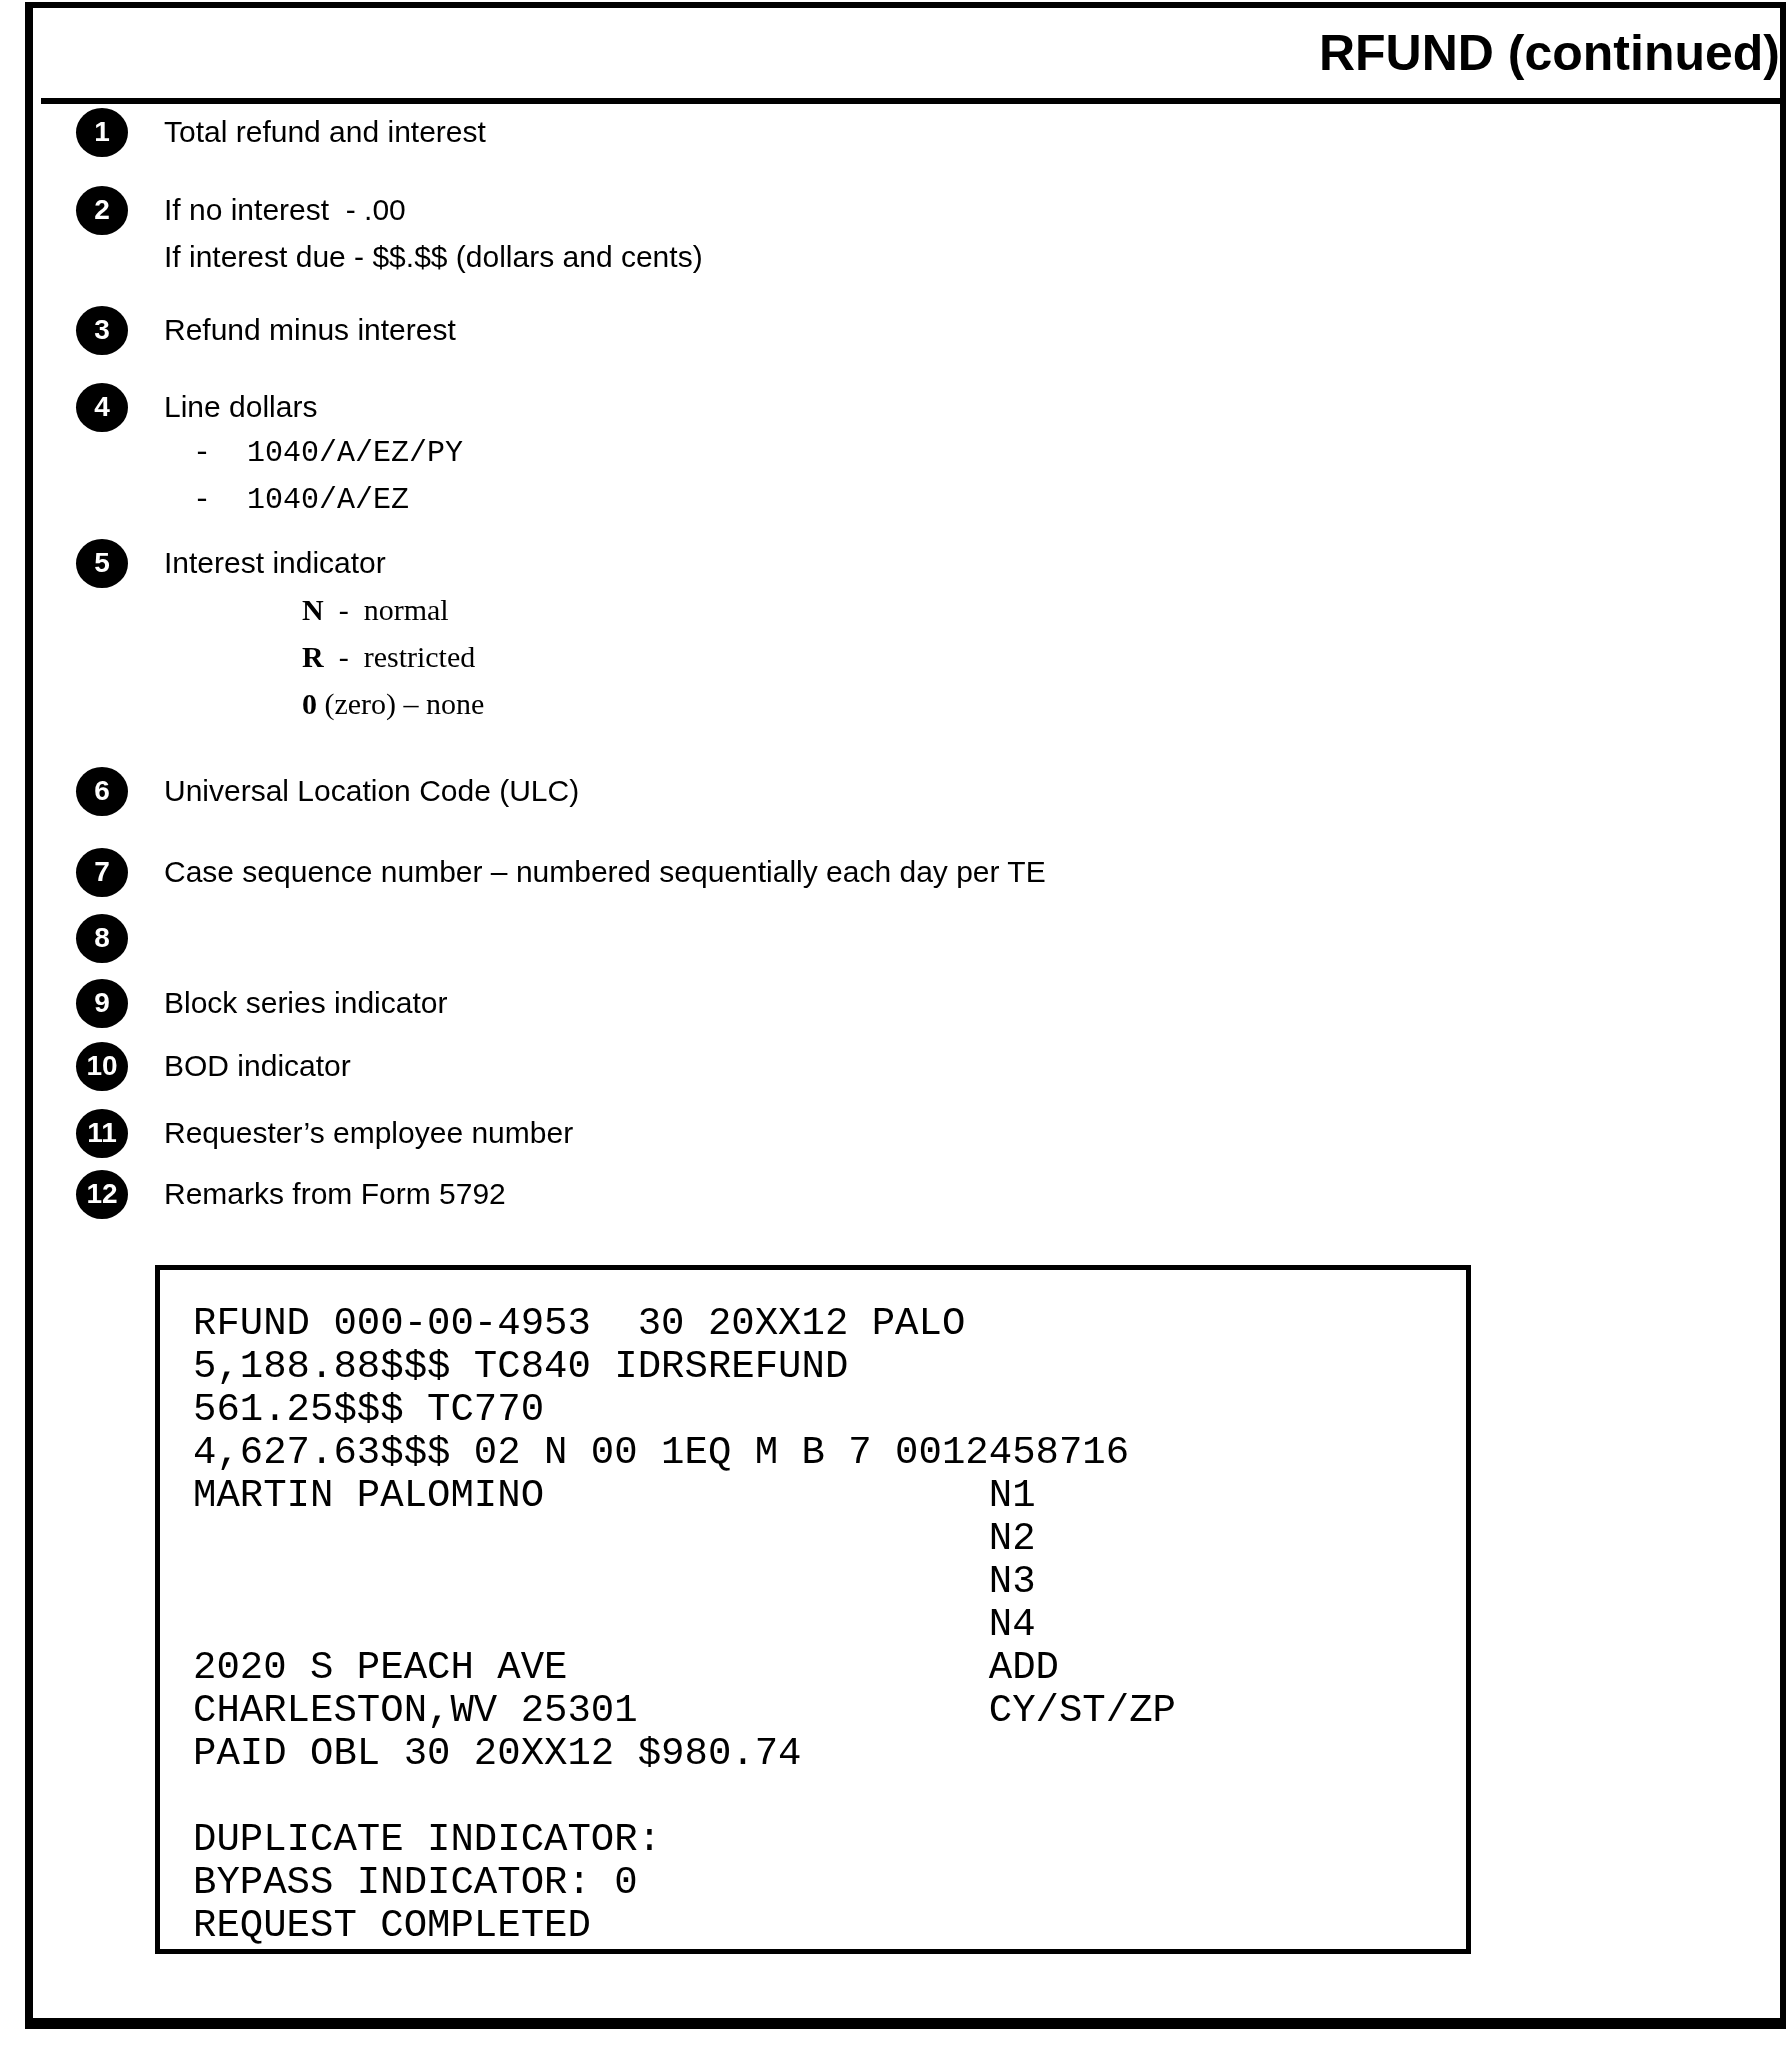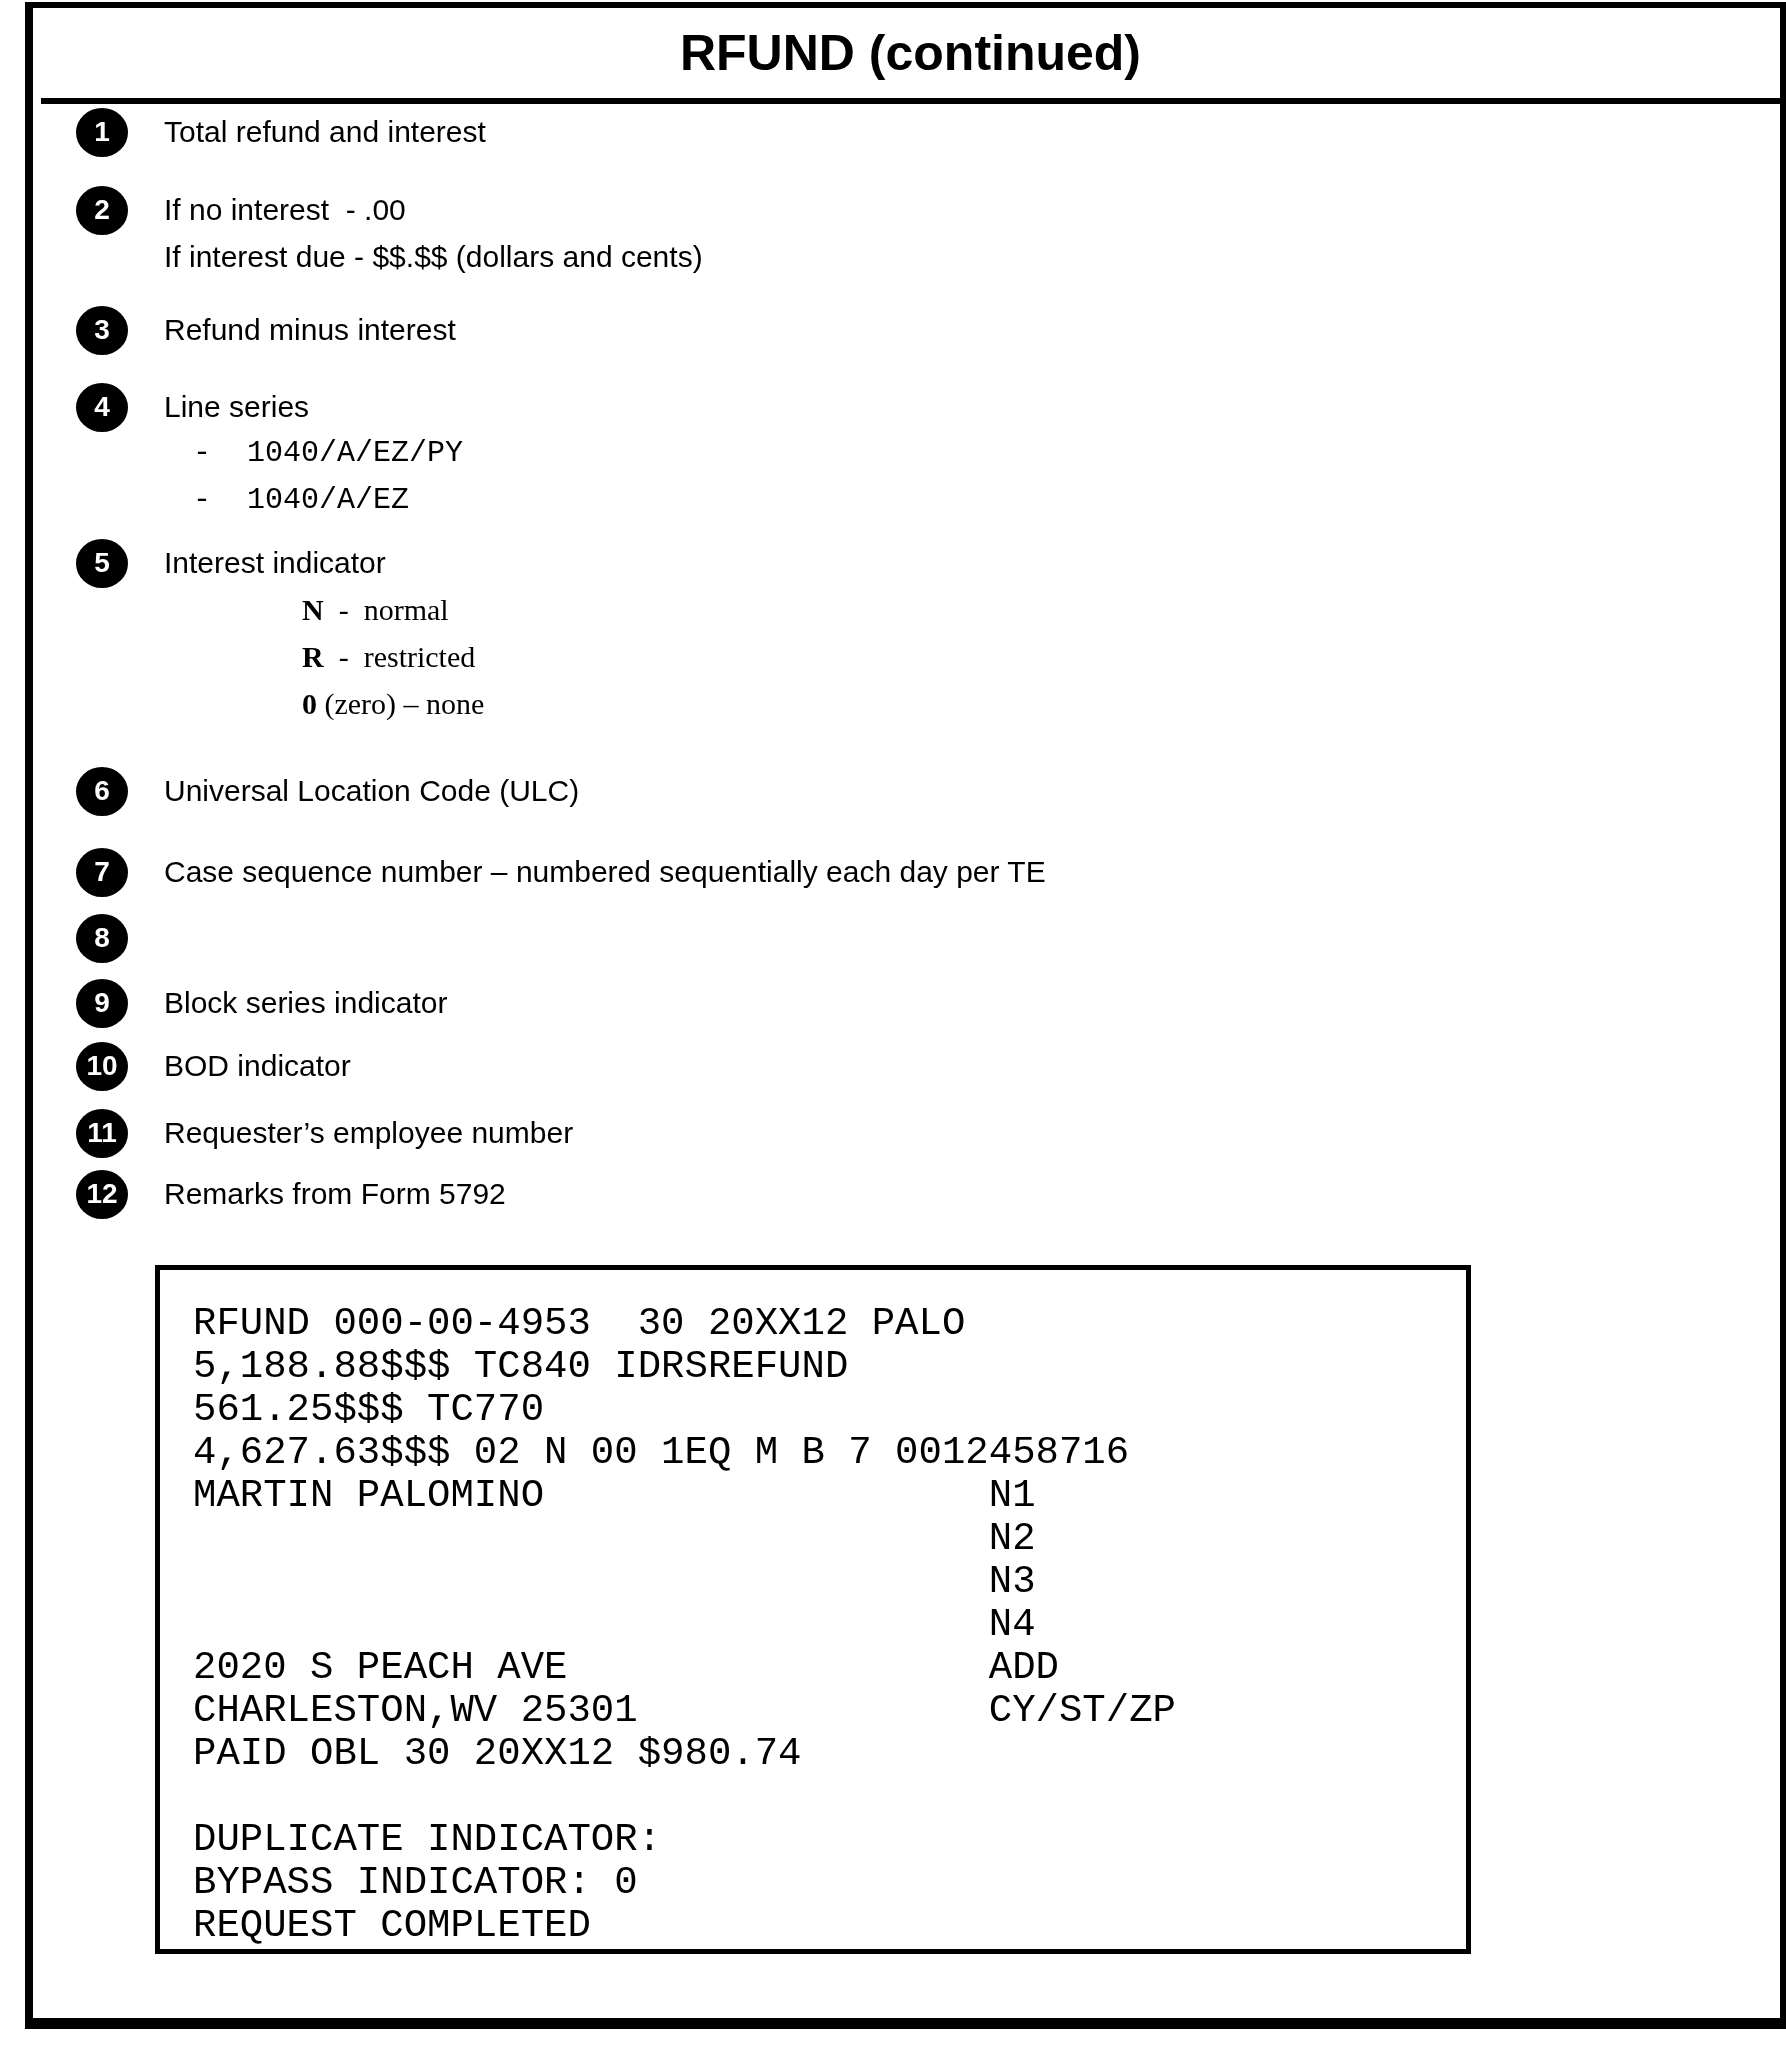--- a/index.html
+++ b/index.html
@@ -30,21 +30,21 @@
     border-width: 6.3px 6.3px 11.8px 8.1px;
     background: #ffffff;
   }
   .title-bar {
     position: absolute;
     left: 8px; top: 0; right: 0;
     height: 90px;
     border-bottom: 6.3px solid #000000;
     display: flex;
     align-items: center;
-    justify-content: center;
+    justify-content: flex-end;
   }
   .title-bar h1 {
     margin: 0;
     font-size: 50px;
     font-weight: bold;
     letter-spacing: 0px;
   }
   .item {
     position: absolute;
     left: 43px;
@@ -130,21 +130,21 @@
       <div class="itext">
           <div class="line">Refund minus interest</div>
         </div>
     </div>
 
     <div class="item" style="top:375px">
       <span class="badge">
           <span>4</span>
         </span>
       <div class="itext">
-        <div class="line">Line series</div>
+        <div class="line">Line dollars</div>
         <div class="line sub-sm">-  1040/A/EZ/PY</div>
         <div class="line sub-sm">-  1040/A/EZ</div>
       </div>
     </div>
 
     <div class="item" style="top:531px">
       <span class="badge">
           <span>5</span>
         </span>
       <div class="itext">

